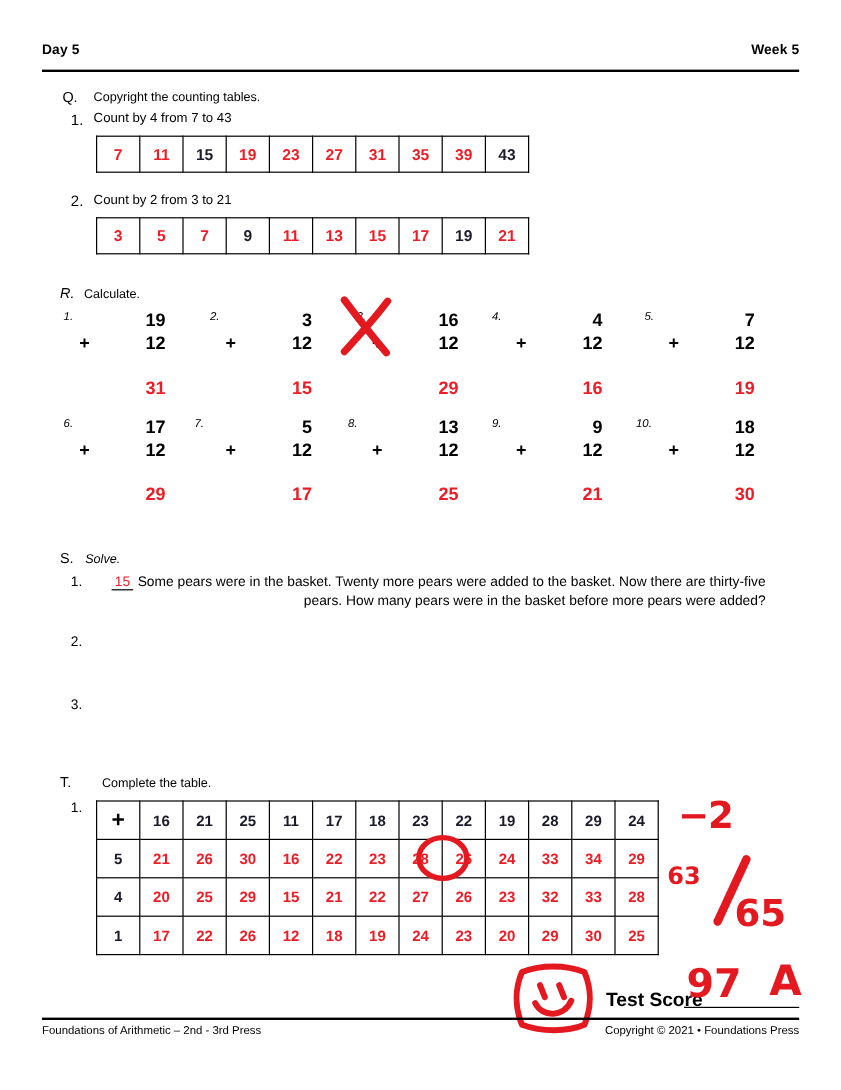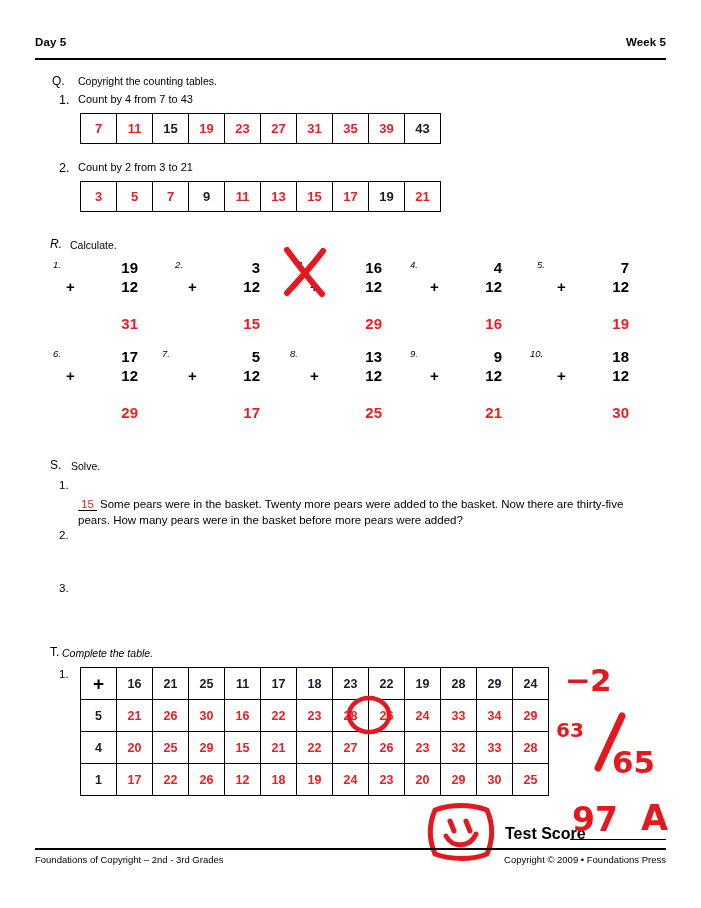--- a/index.html
+++ b/index.html
@@ -355,34 +355,34 @@
     <span class="row">18</span>
     <span class="row">
       <span class="plus">+</span>
       <span>12</span>
     </span>
     <span class="bar"></span>
     <span class="sum">30</span>
   </div>
 
   <div class="section-letter upright" style="left:50px; top:458px;">S.</div>
-  <div class="section-prompt" style="left:71px; top:460px;">Solve.</div>
+  <div class="section-prompt" style="left:71px; top:460px;font-style:italic;">Solve.</div>
 
   <div class="item-num" style="left:59px; top:479px; font-size:11.5px;">1.</div>
-  <div class="wordprob" style="left:78px; top:497px; text-indent:0;">
+  <div class="wordprob" style="left:78px; top:478px; text-indent:0;text-align:right;">
     <span class="wp-answer">15</span>
     <span class="wp-text">Some pears were in the basket. Twenty more pears were added to the basket. Now there are thirty-five pears. How many pears were in the basket before more pears were added?</span>
   </div>
 
   <div class="item-num" style="left:59px; top:529px; font-size:11.5px;">2.</div>
 
   <div class="item-num" style="left:59px; top:582px; font-size:11.5px;">3.</div>
 
   <div class="section-letter upright" style="left:50px; top:645px;">T.</div>
-  <div class="section-prompt" style="left:62px; top:647px;font-style:italic;">Complete the table.</div>
+  <div class="section-prompt" style="left:85px; top:647px;">Complete the table.</div>
   <div class="item-num" style="left:59px; top:668px; font-size:11.5px;">1.</div>
 
   <table class="grid-table" style="left:80px; top:667px;">
     <tbody>
         <tr>
       <td class="corner">+</td>
       <td class="hdr">16</td>
       <td class="hdr">21</td>
       <td class="hdr">25</td>
       <td class="hdr">11</td>
@@ -461,17 +461,17 @@
     <path d="M41 21 L45 31" stroke="#e4181f" stroke-width="5" stroke-linecap="round" fill="none"></path>
     <path d="M21 36 C27 48, 45 48, 51 34" stroke="#e4181f" stroke-width="5" stroke-linecap="round" fill="none"></path>
   </svg>
 
   <div class="test-score-label" style="left:505px; top:825px;">Test Score</div>
   <div class="test-score-line" style="left:570px; top:838px; width:96px; height:1px;"></div>
   <div class="hand-text" style="left:572px; top:800px; font-size:33px;">97</div>
   <div class="hand-text" style="left:641px; top:798px; font-size:35px;">A</div>
 
   <div class="page-footer">
-    <span>Foundations of Copyright – 2nd - 3rd Grades</span>
-    <span>Copyright © 2009 • Foundations Press</span>
+    <span>Foundations of Arithmetic – 2nd - 3rd Press</span>
+    <span>Copyright © 2021 • Foundations Press</span>
   </div>
 
 </div>
 
 </body></html>

